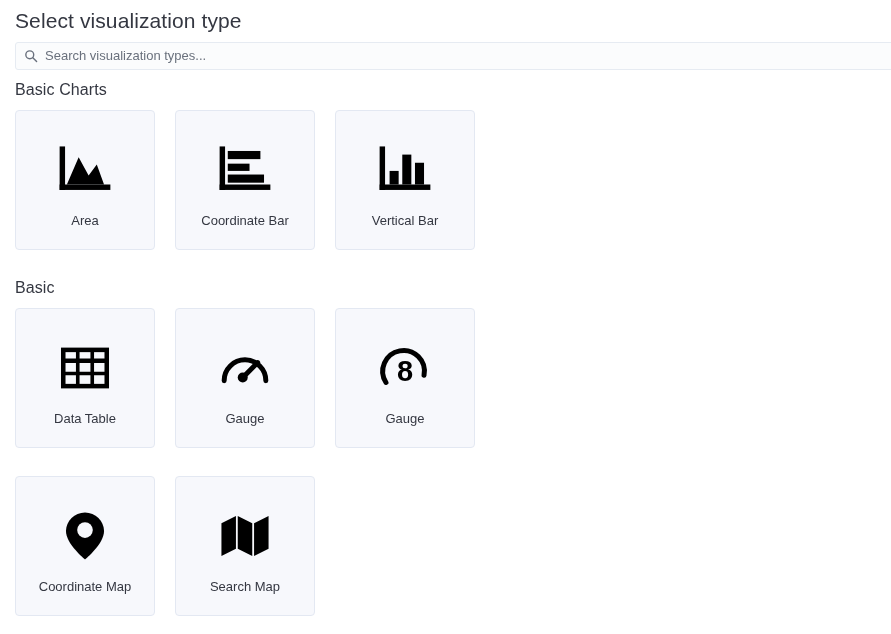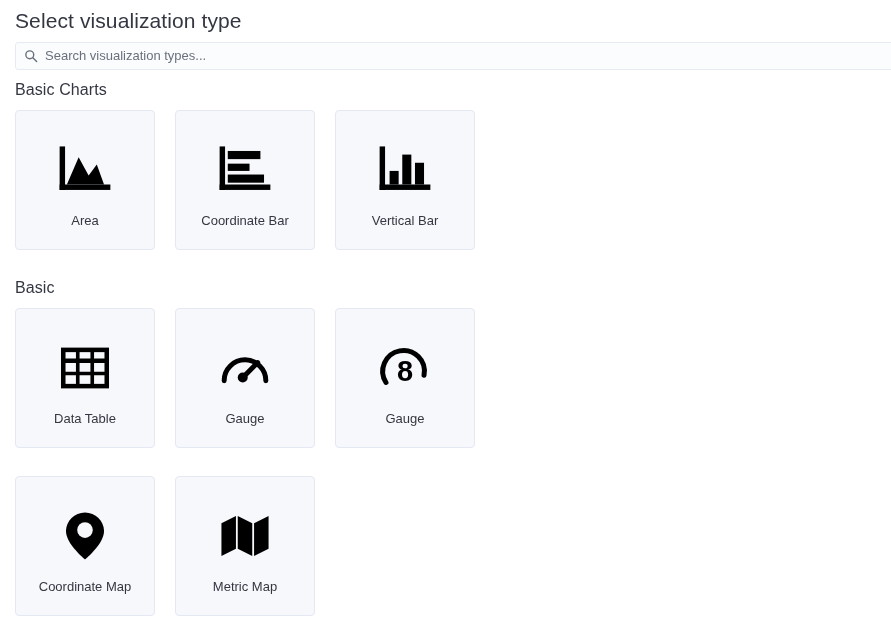--- a/index.html
+++ b/index.html
@@ -247,19 +247,19 @@
       </div>
 
       <div class="viz-card">
         <span class="viz-icon">
           <svg viewBox="0 0 64 64" width="58" height="58" fill="currentColor">
             <path d="M6 18 L22 10 L22 46 L6 54 Z"></path>
             <path d="M24 10 L40 18 L40 54 L24 46 Z"></path>
             <path d="M42 18 L58 10 L58 46 L42 54 Z"></path>
           </svg>
         </span>
-        <span class="viz-label">Metric Map</span>
+        <span class="viz-label">Search Map</span>
       </div>
 
     </div>
   </div>
 
 </div>
 
 </body></html>

